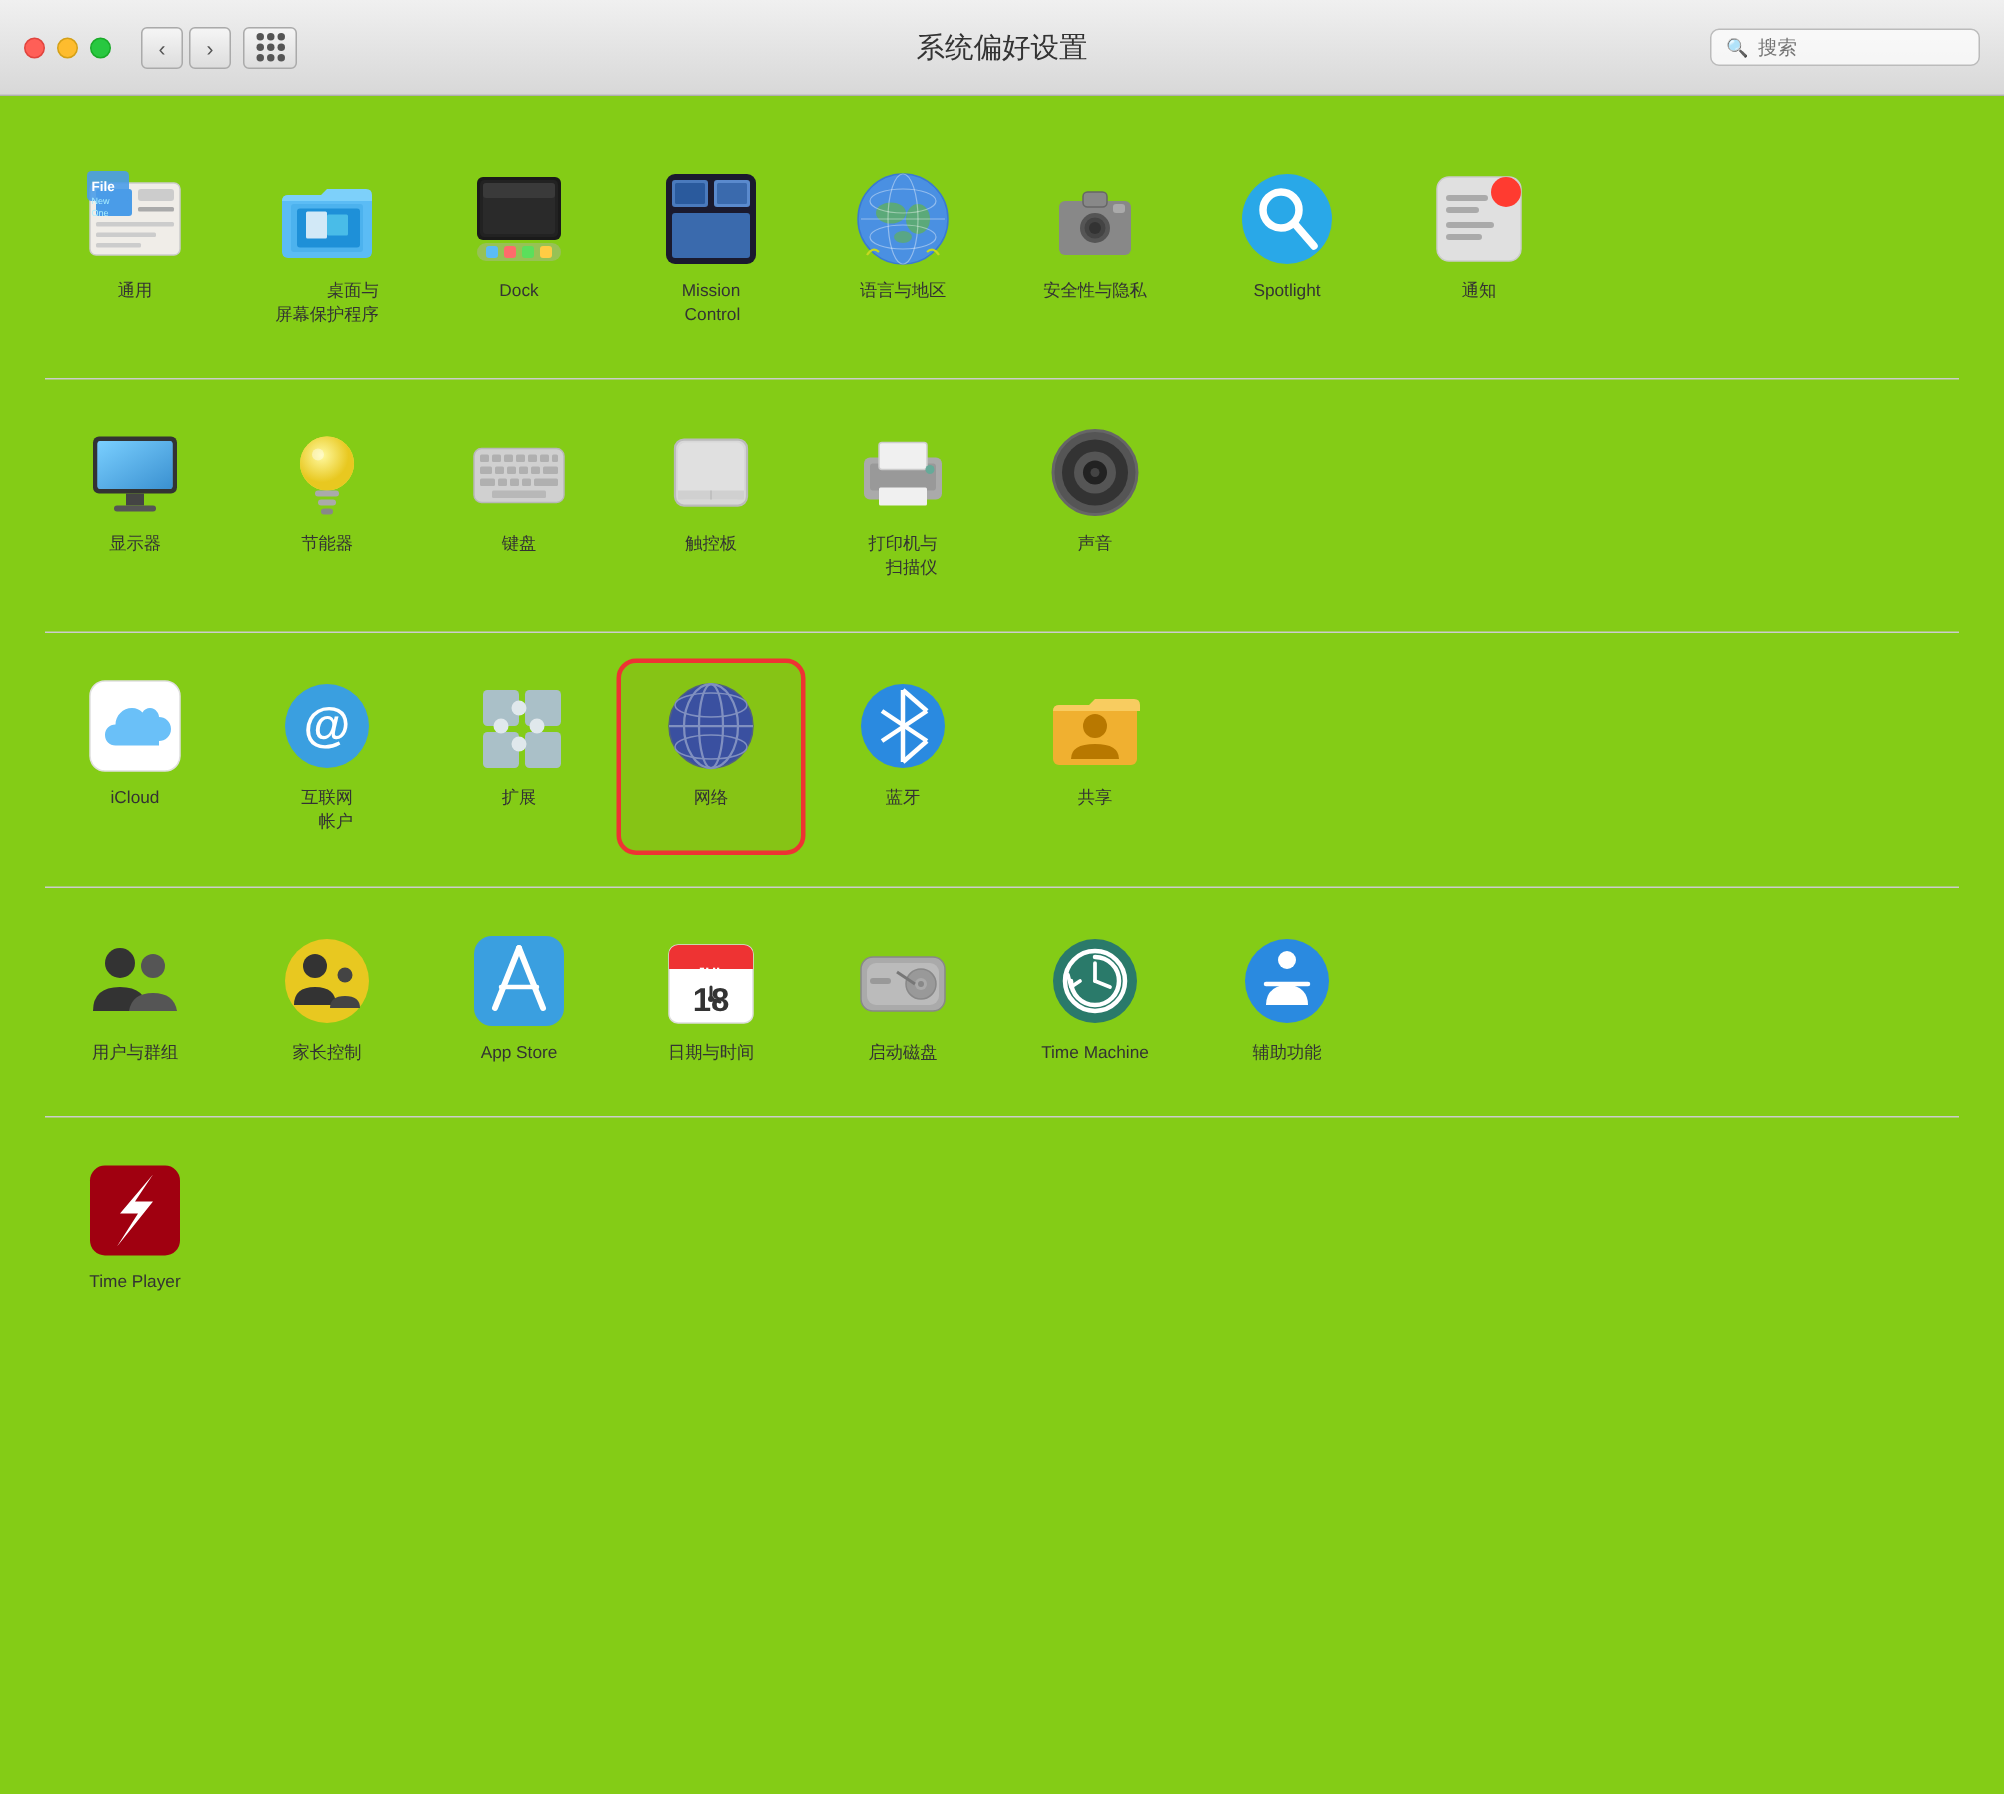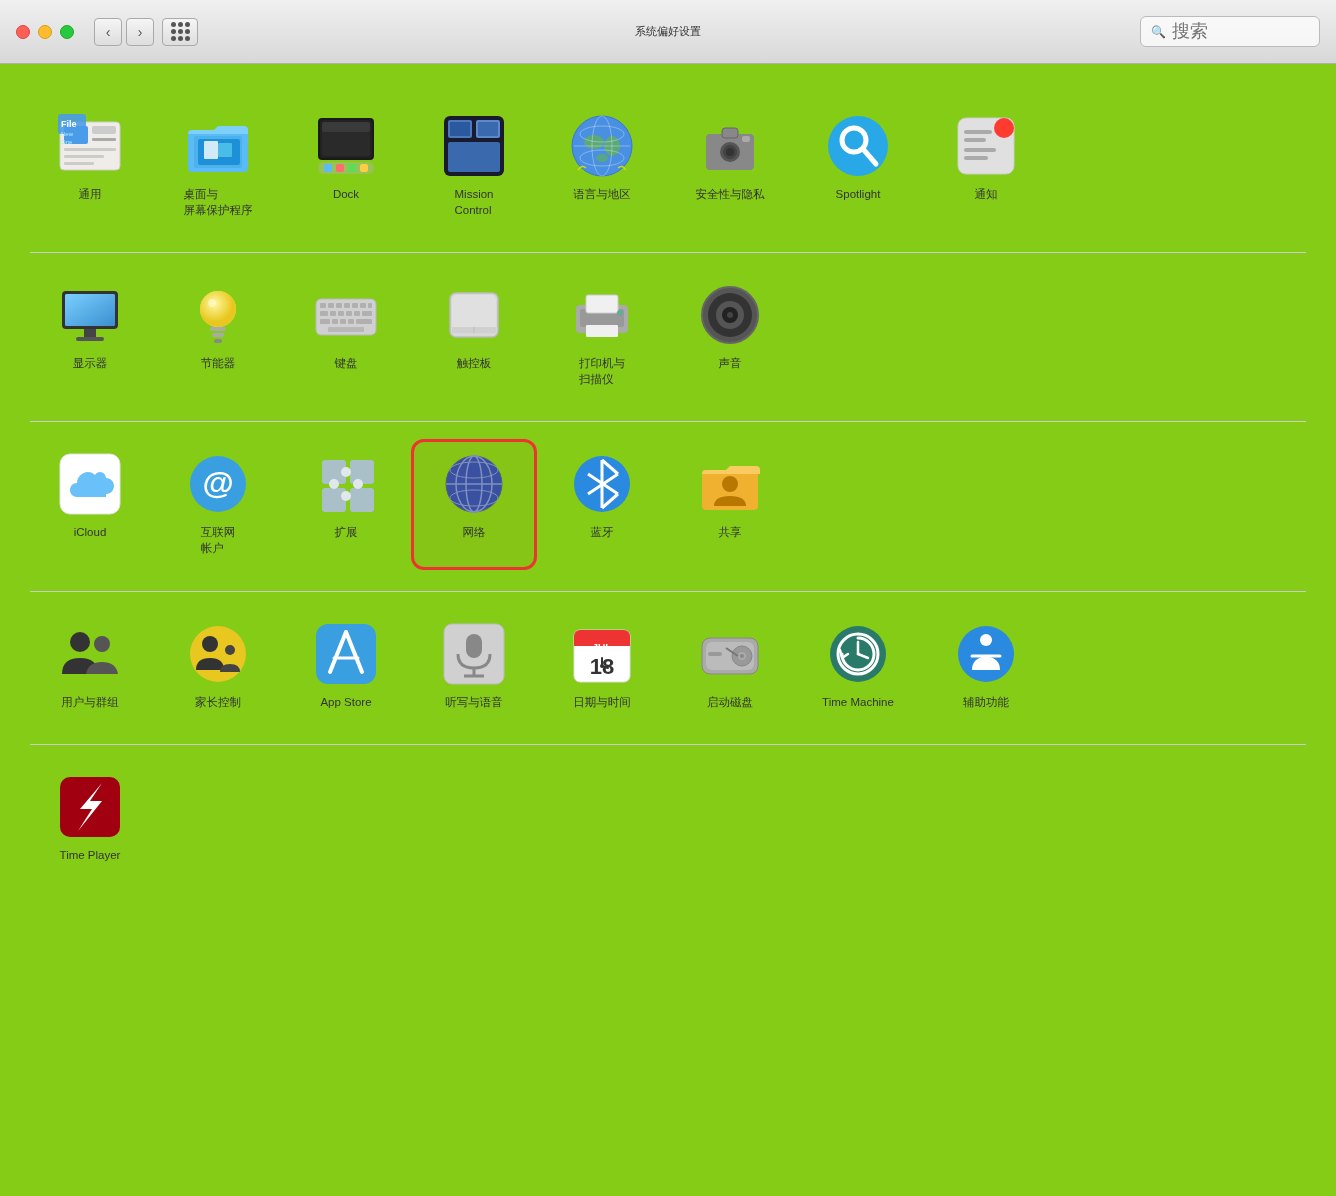--- a/index.html
+++ b/index.html
@@ -75,21 +75,21 @@
       width: 5px;
       height: 5px;
       background: #555;
       border-radius: 50%;
     }
 
     .window-title {
       position: absolute;
       left: 50%;
       transform: translateX(-50%);
-      font-size: 11px;
+      font-size: 19px;
       font-weight: 500;
       color: #333;
     }
 
     .search-bar {
       margin-left: auto;
       display: flex;
       align-items: center;
       background: rgba(255,255,255,0.7);
       border: 1px solid #bbb;
@@ -99,21 +99,21 @@
       gap: 6px;
     }
     .search-icon-svg {
       color: #888;
       font-size: 12px;
     }
     .search-input {
       border: none;
       background: transparent;
       outline: none;
-      font-size: 18px;
+      font-size: 13px;
       color: #999;
       width: 100%;
     }
 
     
     .main-content {
       background: #84cc16;
       height: calc(1196px - 64px);
       padding: 20px 30px;
       overflow-y: auto;
@@ -156,21 +156,21 @@
       height: 64px;
       display: flex;
       align-items: center;
       justify-content: center;
       margin-bottom: 8px;
     }
 
     .icon-label {
       font-size: 11.5px;
       color: #333;
-      text-align: left;
+      text-align: right;
       line-height: 1.4;
     }
 
     
     svg { display: block; }
   </style>
 </head>
 <body>
 
 <div class="titlebar">
@@ -597,33 +597,20 @@
             <rect x="2" y="2" width="60" height="60" rx="12" fill="#3a9fe0"></rect>
 
             <line x1="32" y1="10" x2="16" y2="50" stroke="white" stroke-width="4" stroke-linecap="round"></line>
             <line x1="32" y1="10" x2="48" y2="50" stroke="white" stroke-width="4" stroke-linecap="round"></line>
             <line x1="20" y1="36" x2="44" y2="36" stroke="white" stroke-width="3" stroke-linecap="round"></line>
           </svg>
         </div>
         <div class="icon-label">App Store</div>
       </div>
 
-      <div class="icon-item">
-        <div class="icon-wrapper">
-          <svg width="64" height="64" viewBox="0 0 64 64">
-            <rect x="2" y="2" width="60" height="60" rx="8" fill="#d0d0d0" stroke="#bbb" stroke-width="1"></rect>
-
-            <rect x="24" y="12" width="16" height="24" rx="8" fill="#888"></rect>
-            <path d="M16 32 Q16 46 32 46 Q48 46 48 32" fill="none" stroke="#888" stroke-width="3"></path>
-            <line x1="32" y1="46" x2="32" y2="54" stroke="#888" stroke-width="3"></line>
-            <line x1="22" y1="54" x2="42" y2="54" stroke="#888" stroke-width="3"></line>
-          </svg>
-        </div>
-        <div class="icon-label">听写与语音</div>
-      </div>
 
       <div class="icon-item">
         <div class="icon-wrapper">
           <svg width="64" height="64" viewBox="0 0 64 64">
 
             <rect x="4" y="8" width="56" height="52" rx="6" fill="white" stroke="#ddd" stroke-width="1"></rect>
             <rect x="4" y="8" width="56" height="16" rx="6" fill="#e33"></rect>
             <rect x="4" y="18" width="56" height="6" fill="#e33"></rect>
 
             <text x="32" y="52" text-anchor="middle" font-size="22" font-weight="bold" fill="#333">18</text>

